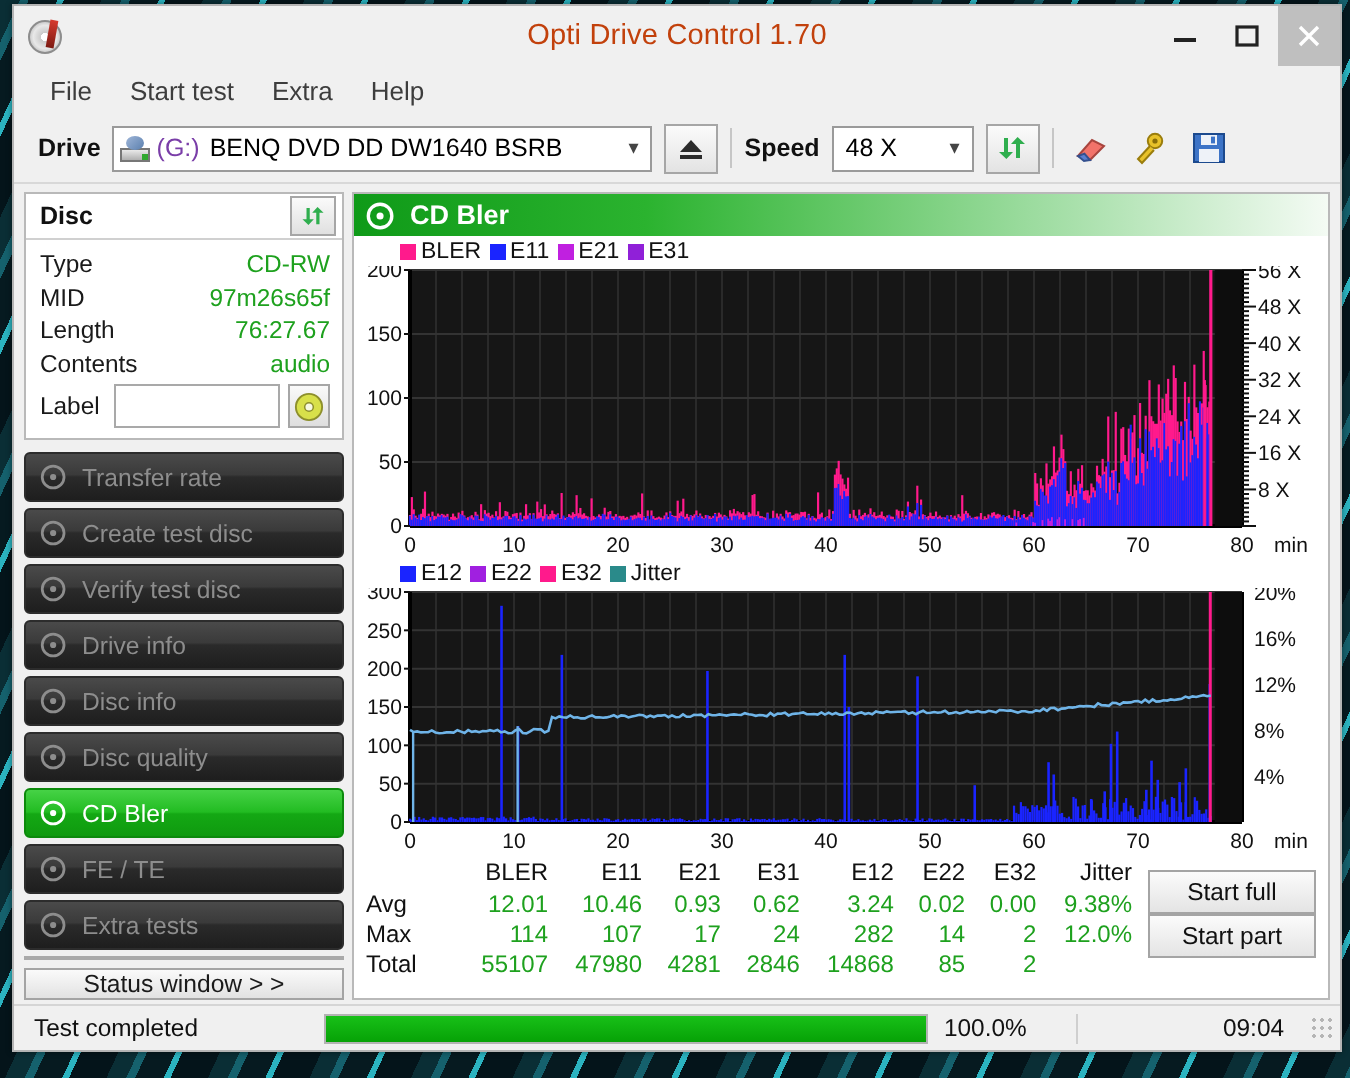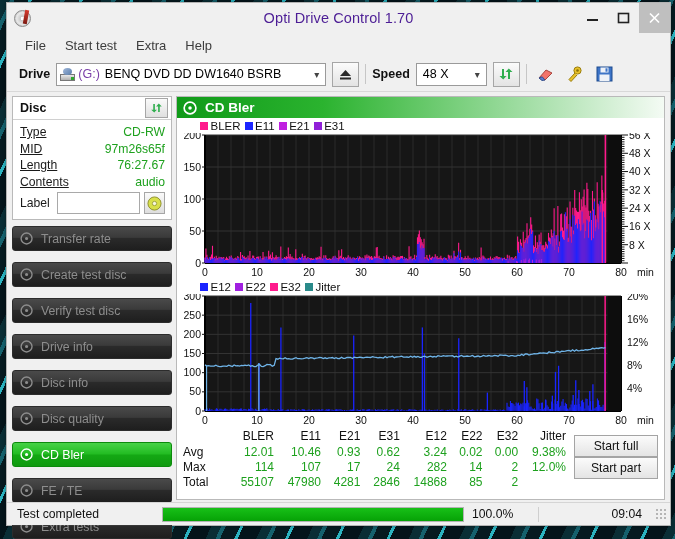--- a/index.html
+++ b/index.html
@@ -21,21 +21,21 @@
     box-shadow:0 0 3px rgba(0,0,0,.45);
     display:flex;flex-direction:column;
   }
   
   .titlebar{height:30px;background:#f0f0f0;display:flex;align-items:center;position:relative;flex:0 0 auto;}
   .app-icon{width:20px;height:18px;margin-left:7px;position:relative;}
   .app-icon .disc{position:absolute;left:0;top:1px;width:15px;height:15px;border-radius:50%;
     background:radial-gradient(circle at 50% 50%,#fff 0 18%,#c9c9c9 19%,#e8e8e8 55%,#9a9a9a 100%);
     border:1px solid #8d8d8d;}
   .app-icon .pen{position:absolute;left:10px;top:1px;width:4px;height:14px;background:linear-gradient(180deg,#d63b2f,#7d1a12);transform:rotate(10deg);}
-  .title-text{position:absolute;left:0;right:0;text-align:center;font-size:14.5px;color:#4c1d95;
+  .title-text{position:absolute;left:0;right:0;text-align:center;font-size:14.5px;color:#c2410c;
     font-family:"Liberation Sans",sans-serif;letter-spacing:.1px;pointer-events:none;}
   .winbtns{margin-left:auto;display:flex;height:30px;}
   .wb{width:31px;height:30px;display:flex;align-items:center;justify-content:center;}
   .wb svg{display:block;}
   .wb.close{background:#bfbfbf;}
   
   .menubar{height:24px;background:#f0f0f0;display:flex;align-items:center;padding-left:10px;gap:3px;flex:0 0 auto;}
   .menubar span{font-size:13px;color:#3d3d3d;padding:3px 8px;}
   
   .drivebar{height:34px;background:#f0f0f0;display:flex;align-items:center;padding:0 6px;gap:6px;flex:0 0 auto;
@@ -58,28 +58,28 @@
   
   .main{flex:1 1 auto;display:flex;min-height:0;background:#f0f0f0;}
   .left{width:169px;display:flex;flex-direction:column;padding:4px 4px 2px 5px;box-sizing:border-box;}
   .panel{border:1px solid #b9b9b9;background:#fff;}
   .panel-head{height:22px;display:flex;align-items:center;padding:0 3px 0 7px;border-bottom:1px solid #d0d0d0;}
   .panel-head .t{font-size:12.5px;font-weight:bold;color:#111;}
   .panel-head .btn{margin-left:auto;width:21px;height:18px;background:linear-gradient(180deg,#fafafa,#e0e0e0);
     border:1px solid #a6a6a6;display:flex;align-items:center;justify-content:center;}
   .disc-rows{padding:4px 6px 5px 7px;}
   .drow{display:flex;align-items:center;height:16.5px;font-size:12.2px;}
-  .drow .k{color:#1a1a1a;text-decoration:underline;}
+  .drow .k{color:#1a1a1a;}
   .drow .v{margin-left:auto;color:#1ea11e;}
   .labelrow{display:flex;align-items:center;margin-top:2px;}
   .labelrow .k{font-size:12.2px;color:#1a1a1a;}
   .lbl-input{margin-left:7px;width:77px;height:18px;border:1px solid #a9a9a9;background:#fff;}
   .lbl-btn{margin-left:4px;width:22px;height:20px;background:linear-gradient(180deg,#fafafa,#dedede);
     border:1px solid #a6a6a6;display:flex;align-items:center;justify-content:center;}
-  .navlist{margin-top:6px;display:flex;flex-direction:column;gap:11px;}
+  .navlist{margin-top:6px;display:flex;flex-direction:column;gap:3px;}
   .nav{height:25px;border-radius:3px;display:flex;align-items:center;padding-left:7px;gap:7px;
     background:linear-gradient(180deg,#4a4a4a 0%,#3a3a3a 45%,#2a2a2a 50%,#1e1e1e 100%);
     border:1px solid #2c2c2c;box-sizing:border-box;}
   .nav .nm{font-size:12.3px;color:#8d8d8d;}
   .nav.active{background:linear-gradient(180deg,#46d246 0%,#22bc22 48%,#14a814 52%,#0f9a0f 100%);
     border:1px solid #0c8a0c;}
   .nav.active .nm{color:#ffffff;}
   .navtail{margin-top:3px;height:13px;background:linear-gradient(180deg,#d7d7d7,#bdbdbd);border:1px solid #a9a9a9;}
   .statusbtn{margin-top:4px;height:20px;background:linear-gradient(180deg,#fafafa,#e2e2e2);border:1px solid #a4a4a4;
     display:flex;align-items:center;justify-content:center;font-size:12.3px;color:#1a1a1a;}

